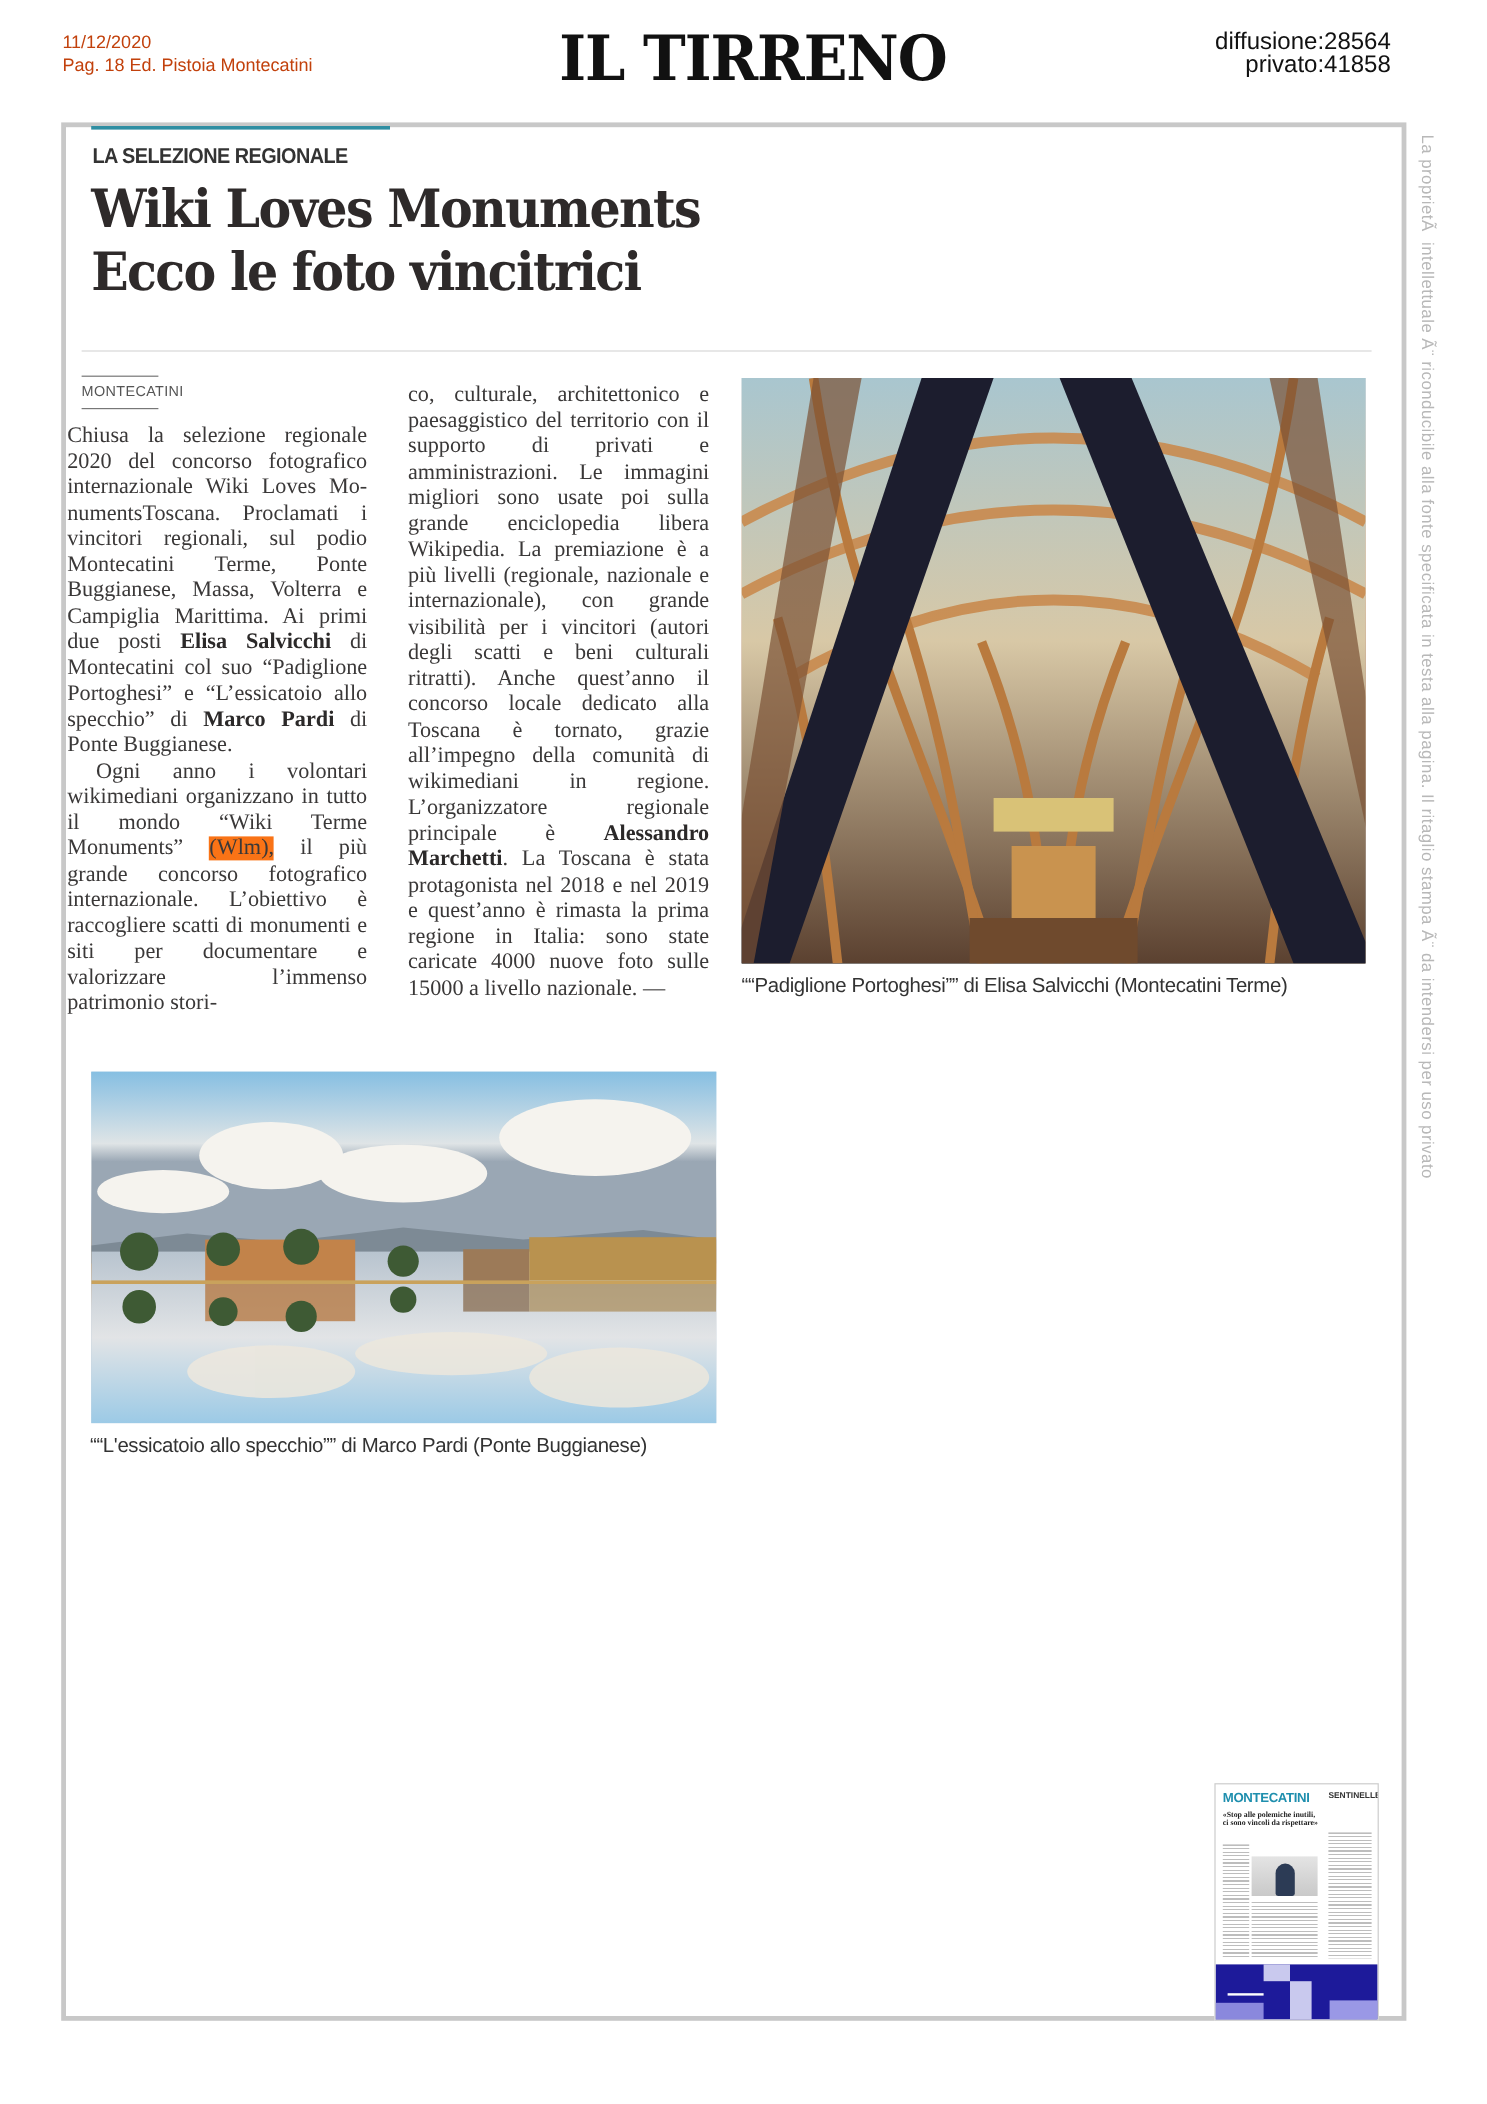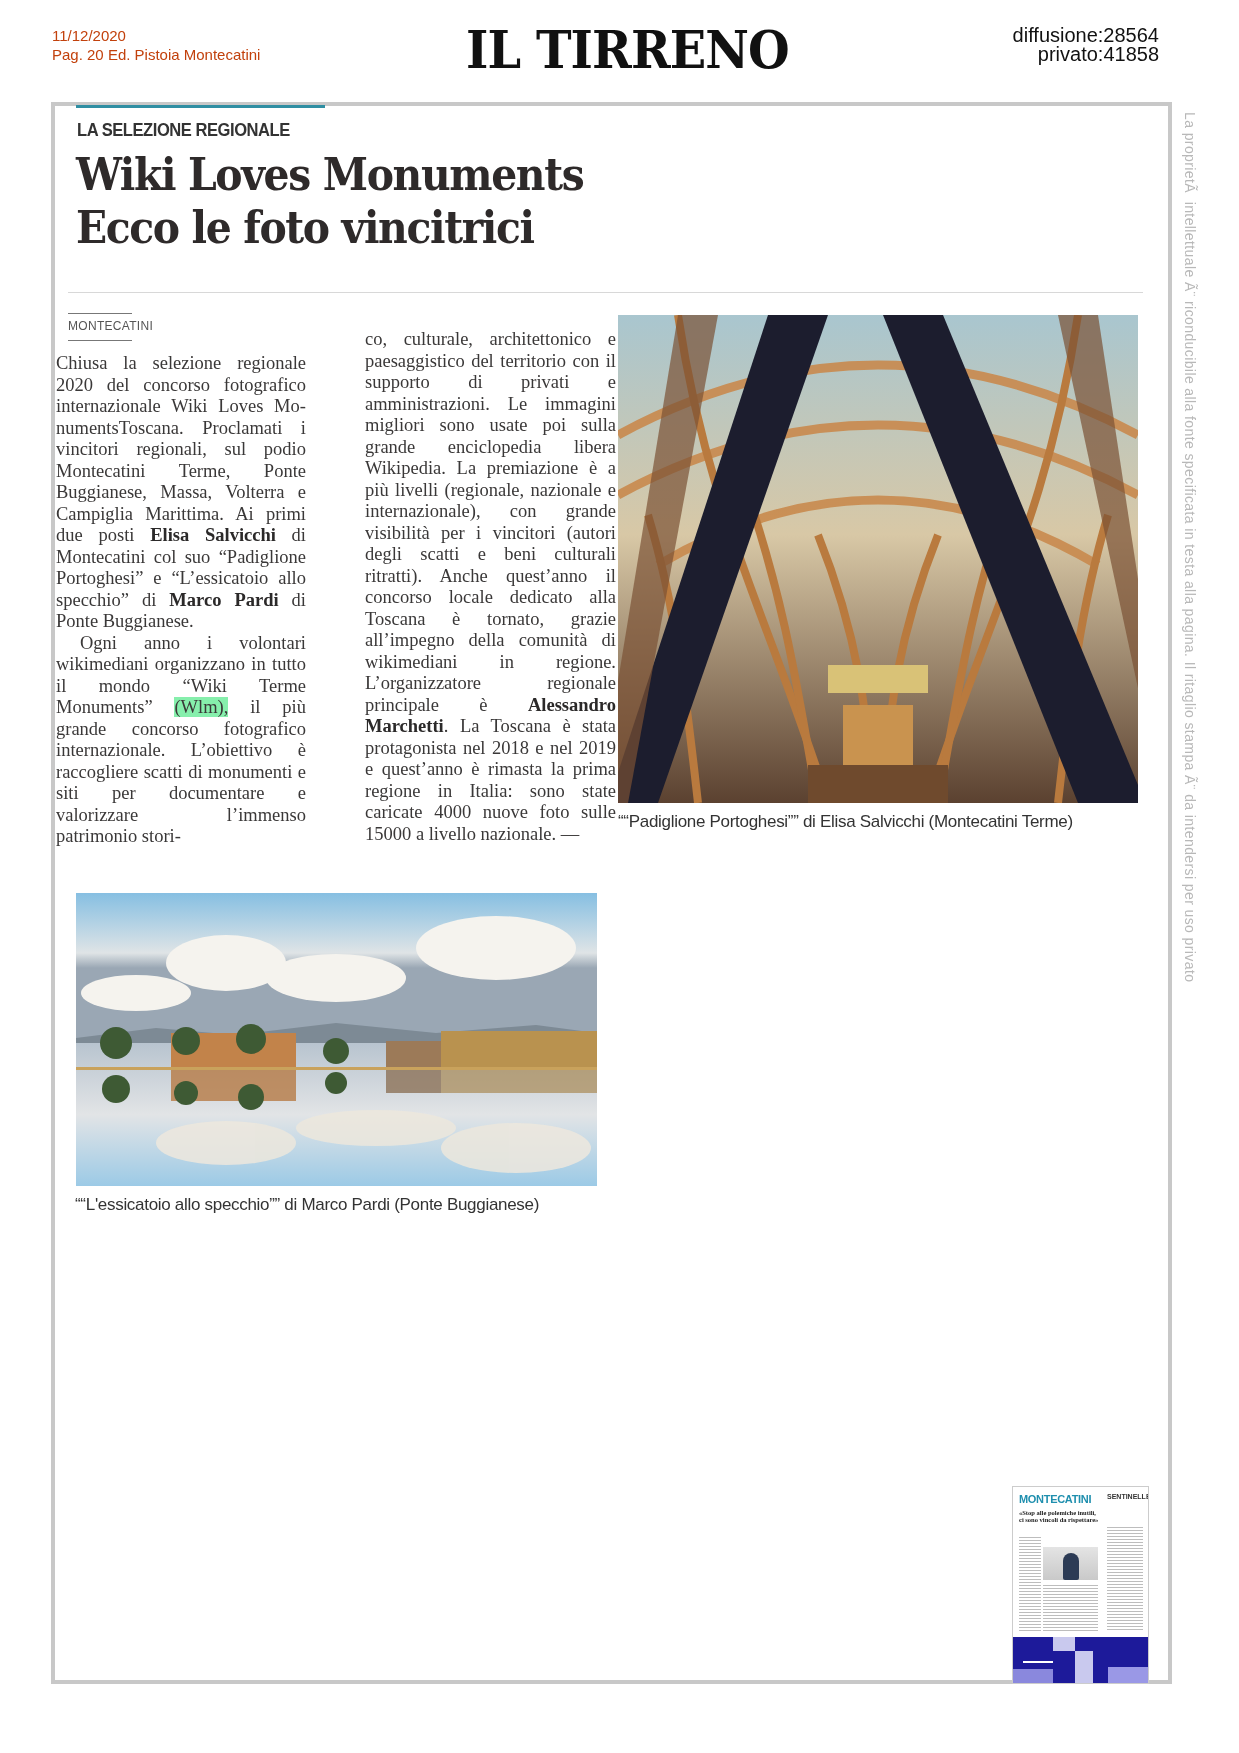--- a/index.html
+++ b/index.html
@@ -11,21 +11,21 @@
   .accent-line { position:absolute; left:76px; top:105px; width:249px; height:3px; background:#2f8ea2; }
   .kicker { position:absolute; left:77px; top:120px; font-family:"Liberation Sans", sans-serif; font-weight:bold; font-size:18px; letter-spacing:-0.5px; color:#333; transform:scaleX(0.92); transform-origin:left top; }
   .headline { position:absolute; left:76px; top:148px; font-family:"DejaVu Serif", serif; font-weight:bold; font-size:44px; line-height:53px; color:#2e2a2a; letter-spacing:-1.5px; transform:scaleX(0.93); transform-origin:left top; }
   .sep { position:absolute; left:68px; top:292px; width:1075px; height:1px; background:#d8d8d8; }
   .dateline-bar { position:absolute; left:68px; width:64px; height:1px; background:#777; }
   .dateline { position:absolute; left:68px; top:319px; font-size:12px; color:#555; letter-spacing:0.3px; }
   .col { position:absolute; font-family:"Liberation Serif", serif; font-size:18.5px; line-height:21.5px; color:#3a3838; text-align:justify; hyphens:manual; }
   .col p { margin:0; }
   .col p + p { text-indent:24px; }
   .col b { font-weight:bold; color:#2b2929; }
-  .hl { background:#86efac; }
+  .hl { background:#f97316; }
   .photo1 { position:absolute; left:618px; top:315px; width:520px; height:488px; overflow:hidden;
     background:linear-gradient(180deg,#9fb9c4 0%,#c79a6c 35%,#8a5a34 65%,#3a3430 100%); }
   .photo2 { position:absolute; left:76px; top:893px; width:521px; height:293px; overflow:hidden; background:linear-gradient(180deg,#8fc0e0 0%,#eef0ef 28%,#aab7c4 40%,#b88a52 55%,#c8cdd4 68%,#a9cbe2 100%); }
   .caption { position:absolute; font-family:"Liberation Sans", sans-serif; font-size:17px; color:#333; letter-spacing:-0.3px; }
   .side-note { position:absolute; left:1180px; top:112px; width:20px; height:980px; }
   .side-note span { position:absolute; left:0; top:0; white-space:nowrap; transform:rotate(90deg); transform-origin:0 0; translate:18px 0; font-size:14px; color:#b8b8b8; letter-spacing:0.4px; }
   .thumb { position:absolute; left:1012px; top:1486px; width:135px; height:196px; background:#fff; border:1px solid #ccc; overflow:hidden; }
   .thumb .t-title { position:absolute; left:6px; top:6px; font-size:11px; font-weight:bold; color:#1f8fae; letter-spacing:-0.3px; }
   .thumb .t-side { position:absolute; left:94px; top:6px; font-size:7px; font-weight:bold; color:#333; }
   .thumb .t-head { position:absolute; left:6px; top:22px; width:82px; font-family:"Liberation Serif", serif; font-size:6.5px; line-height:7px; color:#222; font-weight:bold; }
@@ -33,21 +33,21 @@
   .thumb .t-photo { position:absolute; left:30px; top:60px; width:55px; height:33px; background:linear-gradient(180deg,#e4e4e4,#c9c9c9); }
   .thumb .t-person { position:absolute; left:50px; top:66px; width:16px; height:27px; background:#2c3b55; border-radius:8px 8px 2px 2px; }
   .thumb .t-band { position:absolute; left:0; top:150px; width:135px; height:46px; background:#1d1a9a; }
   .thumb .t-band i { position:absolute; background:#c9c9ee; }
 </style>
 </head>
 <body>
 
 <div class="hdr-left">
   <div>11/12/2020</div>
-  <div>Pag. 20  Ed. Pistoia Montecatini</div>
+  <div>Pag. 18  Ed. Pistoia Montecatini</div>
 </div>
 <div class="masthead">IL TIRRENO</div>
 <div class="hdr-right">
   <div>diffusione:28564</div>
   <div>privato:41858</div>
 </div>
 
 <div class="frame"></div>
 <div class="accent-line"></div>
 
@@ -60,21 +60,21 @@
 
 <div class="dateline-bar" style="top:313px"></div>
 <div class="dateline">MONTECATINI</div>
 <div class="dateline-bar" style="top:340px"></div>
 
 <div class="col" style="left:56px; top:353px; width:250px;">
   <p><span>Chiusa la selezione regionale 2020 del concorso fotografico internazionale Wiki Loves Mo­numentsToscana. Proclamati i vincitori regionali, sul podio Montecatini Terme, Ponte Buggianese, Massa, Volterra e Campiglia Marittima. Ai primi due posti </span><b>Elisa Salvicchi</b><span> di Montecatini col suo “Padiglione Portoghesi” e “L’essicatoio allo specchio” di </span><b>Marco Pardi</b><span> di Ponte Buggianese.</span></p>
   <p><span>Ogni anno i volontari wikimediani organizzano in tutto il mondo “Wiki Terme Monuments” </span><span class="hl">(Wlm),</span><span> il più grande concorso fotografico internazionale. L’obiettivo è raccogliere scatti di monumenti e siti per documentare e valorizzare l’immenso patrimonio stori-</span></p>
 </div>
 
-<div class="col" style="left:340px; top:329px; width:251px;margin-left:25px;">
+<div class="col" style="left:340px; top:319px; width:251px;">
   <p><span>co, culturale, architettonico e paesaggistico del territorio con il supporto di privati e amministrazioni. Le immagini migliori sono usate poi sulla grande enciclopedia libera Wikipedia. La premiazione è a più livelli (regionale, nazionale e internazionale), con grande visibilità per i vincitori (autori degli scatti e beni culturali ritratti). Anche quest’anno il concorso locale dedicato alla Toscana è tornato, grazie all’impegno della comunità di wikimediani in regione. L’organizzatore regionale principale è </span><b>Alessandro Marchetti</b><span>. La Toscana è stata protagonista nel 2018 e nel 2019 e quest’anno è rimasta la prima regione in Italia: sono state caricate 4000 nuove foto sulle 15000 a livello nazionale. —</span></p>
 </div>
 
 <div class="photo1">
   <svg width="520" height="488" viewBox="0 0 520 488">
     <defs>
       <linearGradient id="sky" x1="0" y1="0" x2="0" y2="1">
         <stop offset="0" stop-color="#a9c6cf"></stop>
           <stop offset="0.45" stop-color="#d8c8a6"></stop>
           <stop offset="1" stop-color="#5b4130"></stop>

